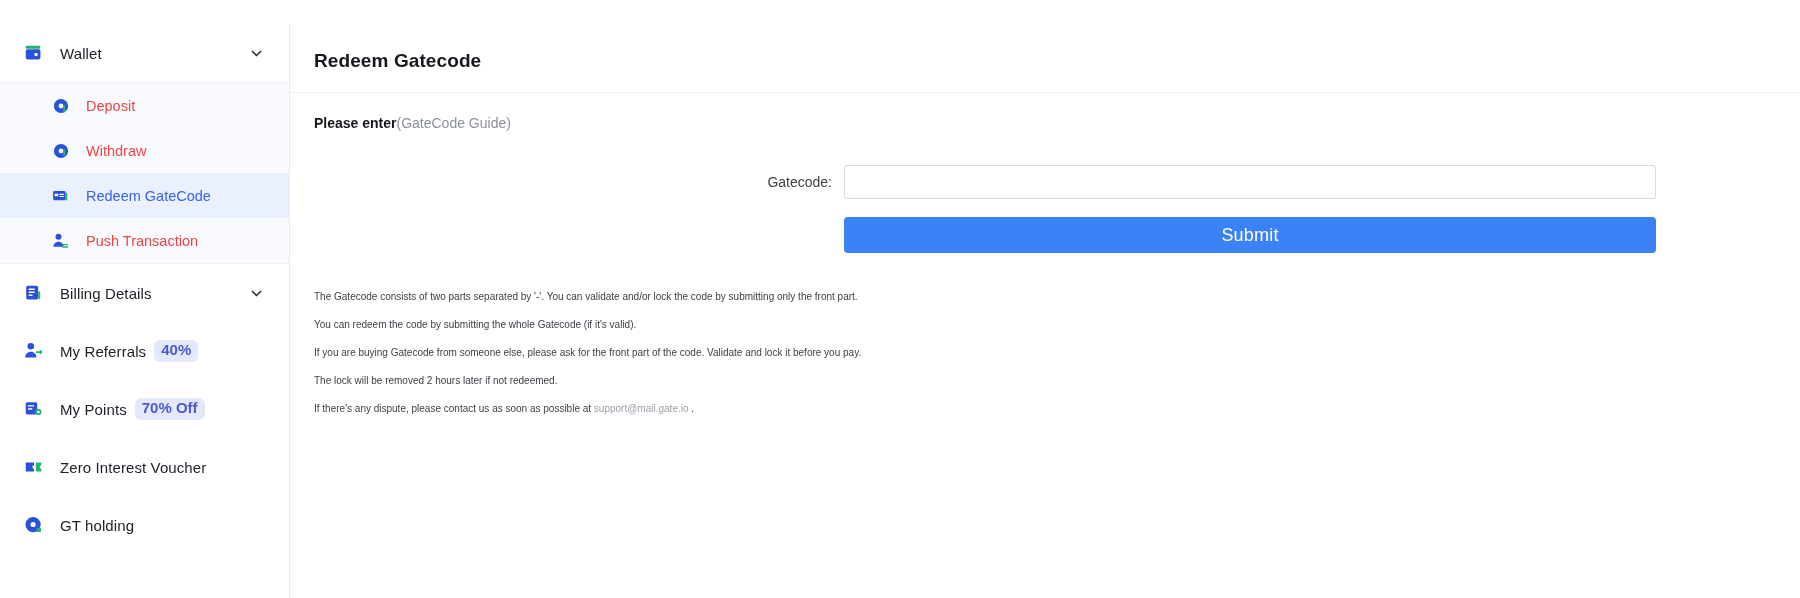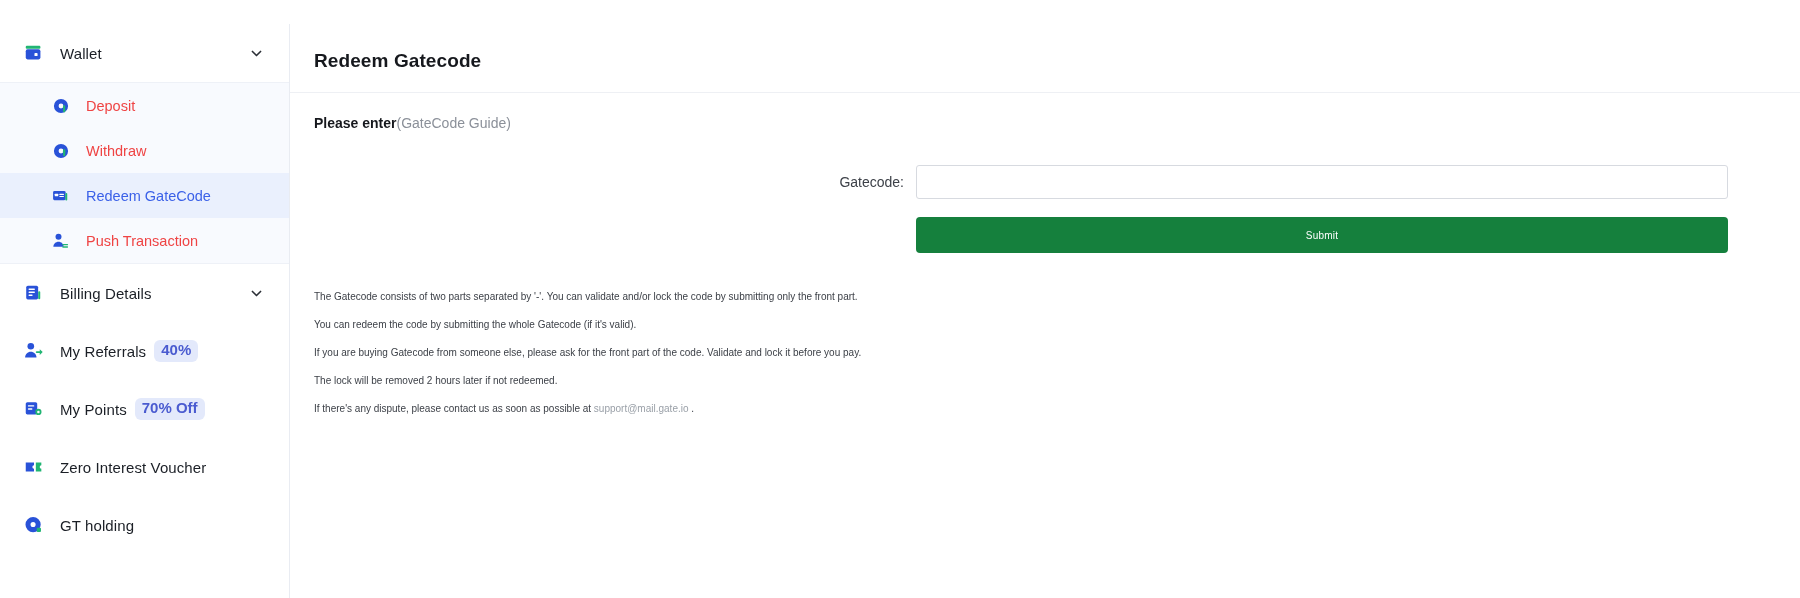--- a/index.html
+++ b/index.html
@@ -149,21 +149,20 @@
   }
 
   
   .form-area {
     margin-top: 34px;
     padding-left: 24px;
   }
   .form-row {
     display: flex;
     align-items: center;
-    justify-content: center;
   }
   .form-label {
     width: 530px;
     text-align: right;
     padding-right: 12px;
     font-size: 14px;
     color: #3d4148;
     white-space: nowrap;
   }
   .form-input {
@@ -181,26 +180,26 @@
   .form-row.btn-row {
     margin-top: 18px;
   }
   .btn-spacer {
     width: 530px;
     padding-right: 12px;
   }
   .submit-btn {
     width: 812px;
     height: 36px;
-    background: #15803d;
+    background: #3b82f6;
     border: none;
     border-radius: 4px;
     color: #ffffff;
     font-family: "Liberation Sans", sans-serif;
-    font-size: 10px;
+    font-size: 18px;
     cursor: pointer;
     letter-spacing: 0.2px;
   }
 
   
   .notes {
     margin-top: 38px;
     padding-left: 24px;
   }
   .note-line {

